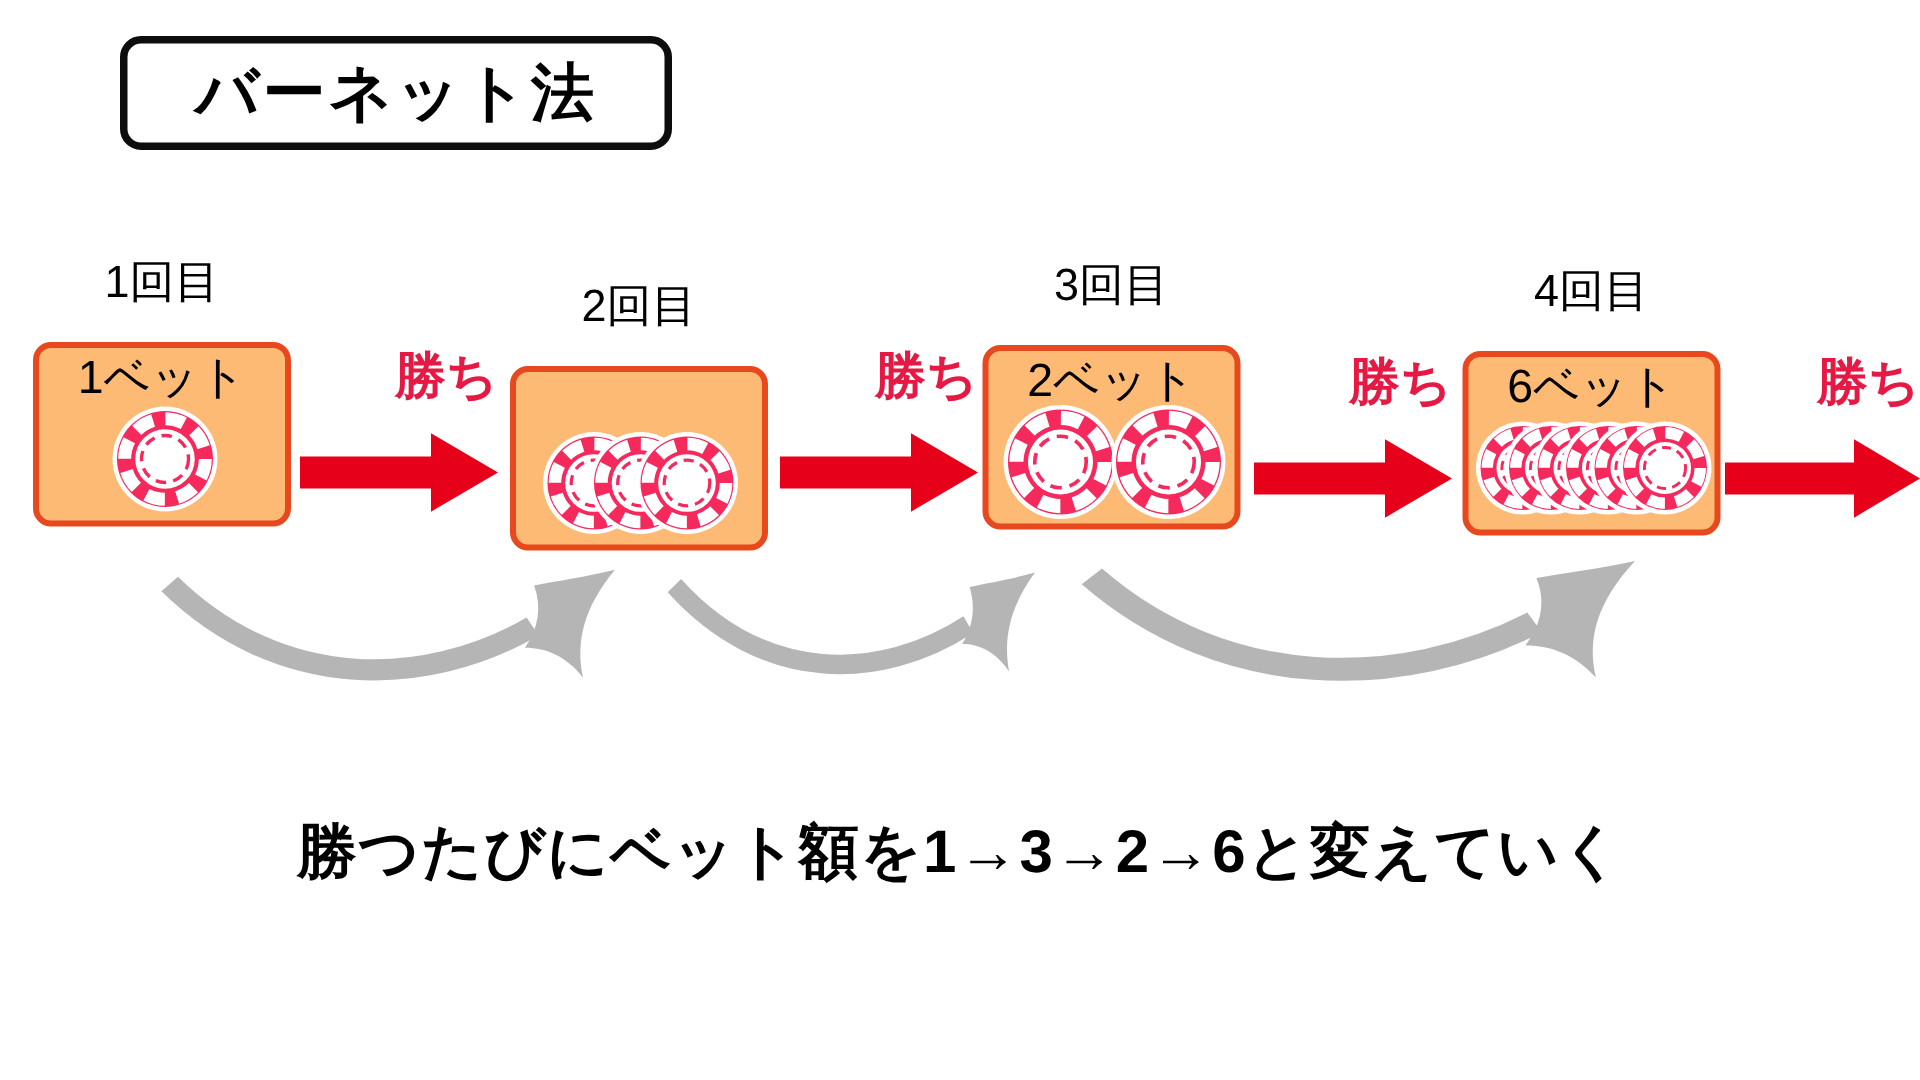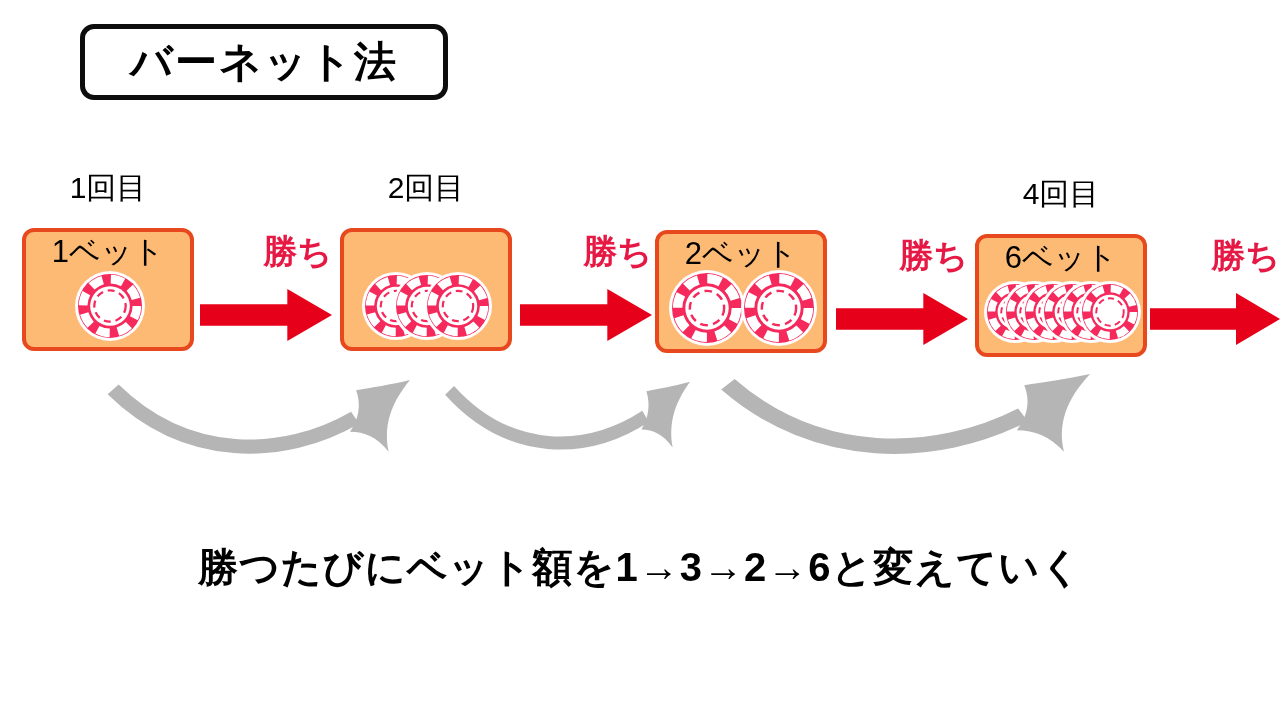--- a/index.html
+++ b/index.html
@@ -20,21 +20,21 @@
   .title-box{
     position:absolute;left:80px;top:24px;width:368px;height:76px;
     border:5px solid #0d0d0d;border-radius:14px;background:#fff;
     display:flex;align-items:center;justify-content:center;
   }
   .title-box span{font-size:42px;font-weight:600;letter-spacing:2px;}
 
   
   .stage{position:absolute;width:172px;}
   .stage-1{left:22px;top:228px;}
-  .stage-2{left:340px;top:228px;}
+  .stage-2{left:340px;top:244px;}
   .stage-3{left:655px;top:230px;}
   .stage-4{left:975px;top:234px;}
   .round-label{
     position:absolute;top:-60px;left:0;width:100%;
     text-align:center;font-size:30px;font-weight:500;
   }
   .bet-box{
     position:relative;width:172px;height:123px;background:#fdba74;
     border:4px solid var(--box-border);border-radius:12px;
   }
@@ -115,20 +115,21 @@
             <circle cx="112" cy="40" r="31" fill="#f5295c"></circle>
             <circle cx="112" cy="40" r="26.04" fill="none" stroke="#fff" stroke-width="8.370000000000001" stroke-dasharray="12.4 8.06"></circle>
             <circle cx="112" cy="40" r="19.22" fill="#fff"></circle>
             <circle cx="112" cy="40" r="15.19" fill="none" stroke="#f5295c" stroke-width="2.1700000000000004" stroke-dasharray="6.82 4.6499999999999995"></circle>
           </g>
         </svg>
     </div>
   </div>
 
   <div class="stage stage-3">
+    <div class="round-label">3回目</div>
     <div class="bet-box">
       <div class="bet-label">2ベット</div>
       <svg class="chips" viewBox="0 0 164 80" preserveAspectRatio="xMidYMid meet">
           <g>
             <circle cx="46" cy="40" r="38" fill="#fff"></circle>
             <circle cx="46" cy="40" r="35" fill="#f5295c"></circle>
             <circle cx="46" cy="40" r="29.4" fill="none" stroke="#fff" stroke-width="9.450000000000001" stroke-dasharray="14 9.1"></circle>
             <circle cx="46" cy="40" r="21.7" fill="#fff"></circle>
             <circle cx="46" cy="40" r="17.15" fill="none" stroke="#f5295c" stroke-width="2.45" stroke-dasharray="7.7 5.25"></circle>
           </g>

